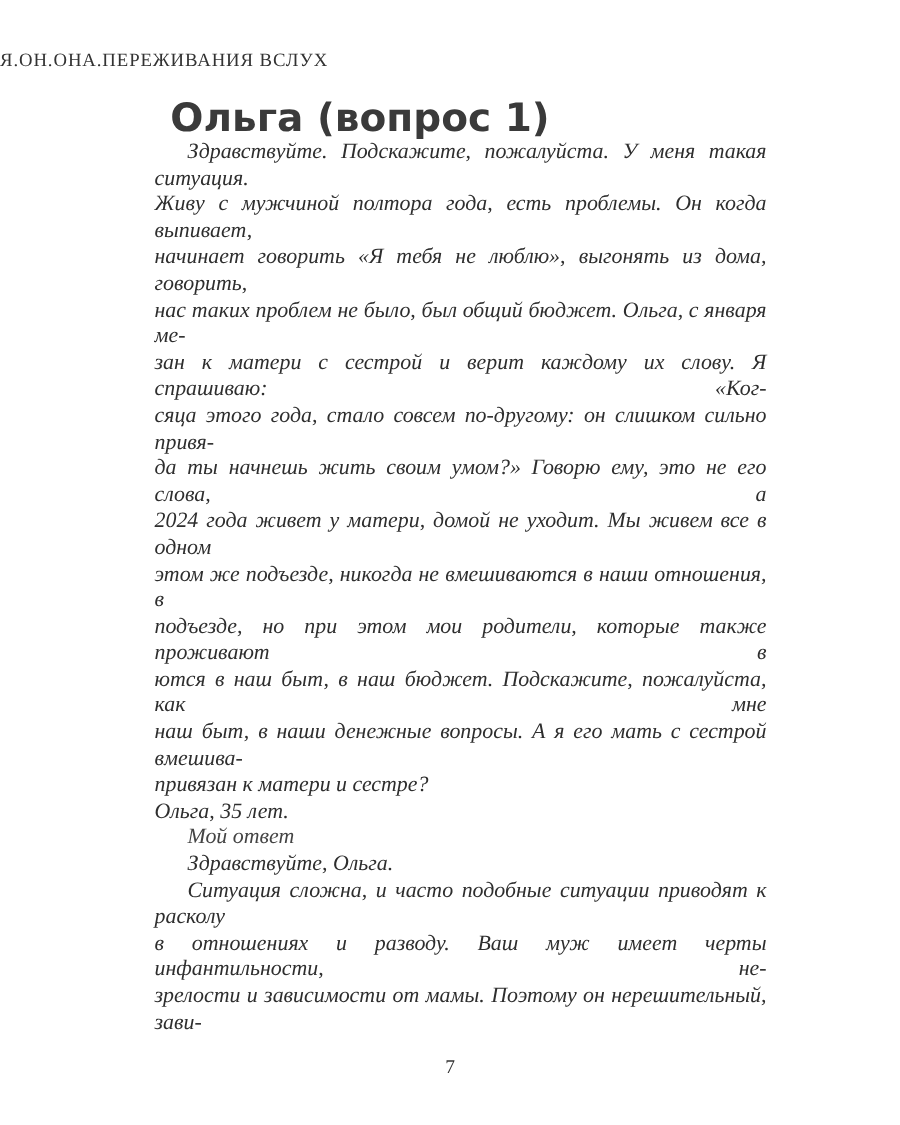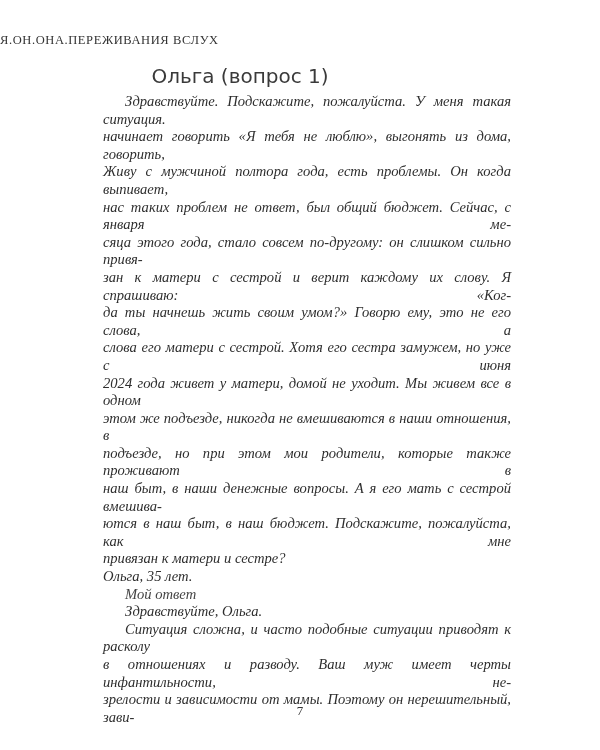--- a/index.html
+++ b/index.html
@@ -6,21 +6,21 @@
   body {
     width:600px; height:750px; background:#ffffff; position:relative; overflow:hidden;
     font-family: "DejaVu Serif", "Liberation Serif", serif; color:#2b2b2b;
   }
   .running-head {
     position:absolute; top:33px; left:0; width:600px; 
     font-family:"Liberation Serif", serif; font-size:12.5px; letter-spacing:0.6px; color:#333;
   }
   .chapter-title {
     position:absolute; top:64px; left:0; width:480px; text-align:center;
-    font-family:"DejaVu Sans", sans-serif; font-weight:400; font-size:20px; color:#3a3a3a;
+    font-family:"DejaVu Sans", sans-serif; font-weight:700; font-size:26px; color:#3a3a3a;
   }
   .body-text {
     position:absolute; top:93px; left:103px; width:408px;
     font-family:"Liberation Serif", serif; font-size:14.6px; line-height:17.6px;
     text-align:justify; color:#2e2e2e;
   }
   .body-text p { margin:0; text-indent:22px; hyphens:manual;font-style:italic; }
   .body-text p.signature { text-align:left; text-indent:0; }
   .body-text p.italic { color:#444; }
   .line { display:block; text-align:justify; text-align-last:justify; }
@@ -32,32 +32,31 @@
 </style>
 </head>
 <body>
 
 <div class="running-head">Я.ОН.ОНА.ПЕРЕЖИВАНИЯ ВСЛУХ</div>
 <div class="chapter-title">Ольга (вопрос 1)</div>
 
 <div class="body-text">
   <p>
     <span class="line">Здравствуйте. Подскажите, пожалуйста. У меня такая ситуация.</span>
+    <span class="line" style="text-indent:0">Живу с мужчиной полтора года, есть проблемы. Он когда выпивает,</span>
     <span class="line" style="text-indent:0">начинает говорить «Я тебя не люблю», выгонять из дома, говорить,</span>
-    <span class="line" style="text-indent:0">Живу с мужчиной полтора года, есть проблемы. Он когда выпивает,</span>
-    <span class="line" style="text-indent:0">нас таких проблем не ответ, был общий бюджет. Сейчас, с января ме-</span>
+    <span class="line" style="text-indent:0">нас таких проблем не было, был общий бюджет. Ольга, с января ме-</span>
+    <span class="line" style="text-indent:0">зан к матери с сестрой и верит каждому их слову. Я спрашиваю: «Ког-</span>
     <span class="line" style="text-indent:0">сяца этого года, стало совсем по-другому: он слишком сильно привя-</span>
-    <span class="line" style="text-indent:0">зан к матери с сестрой и верит каждому их слову. Я спрашиваю: «Ког-</span>
     <span class="line" style="text-indent:0">да ты начнешь жить своим умом?» Говорю ему, это не его слова, а</span>
-    <span class="line" style="text-indent:0">слова его матери с сестрой. Хотя его сестра замужем, но уже с июня</span>
     <span class="line" style="text-indent:0">2024 года живет у матери, домой не уходит. Мы живем все в одном</span>
     <span class="line" style="text-indent:0">этом же подъезде, никогда не вмешиваются в наши отношения, в</span>
     <span class="line" style="text-indent:0">подъезде, но при этом мои родители, которые также проживают в</span>
+    <span class="line" style="text-indent:0">ются в наш быт, в наш бюджет. Подскажите, пожалуйста, как мне</span>
     <span class="line" style="text-indent:0">наш быт, в наши денежные вопросы. А я его мать с сестрой вмешива-</span>
-    <span class="line" style="text-indent:0">ются в наш быт, в наш бюджет. Подскажите, пожалуйста, как мне</span>
     <span class="line last" style="text-indent:0">привязан к матери и сестре?</span>
   </p>
   <p class="signature">Ольга, 35 лет.</p>
   <p class="italic">Мой ответ</p>
   <p>Здравствуйте, Ольга.</p>
   <p>
     <span class="line">Ситуация сложна, и часто подобные ситуации приводят к расколу</span>
     <span class="line" style="text-indent:0">в отношениях и разводу. Ваш муж имеет черты инфантильности, не-</span>
     <span class="line" style="text-indent:0">зрелости и зависимости от мамы. Поэтому он нерешительный, зави-</span>
 

